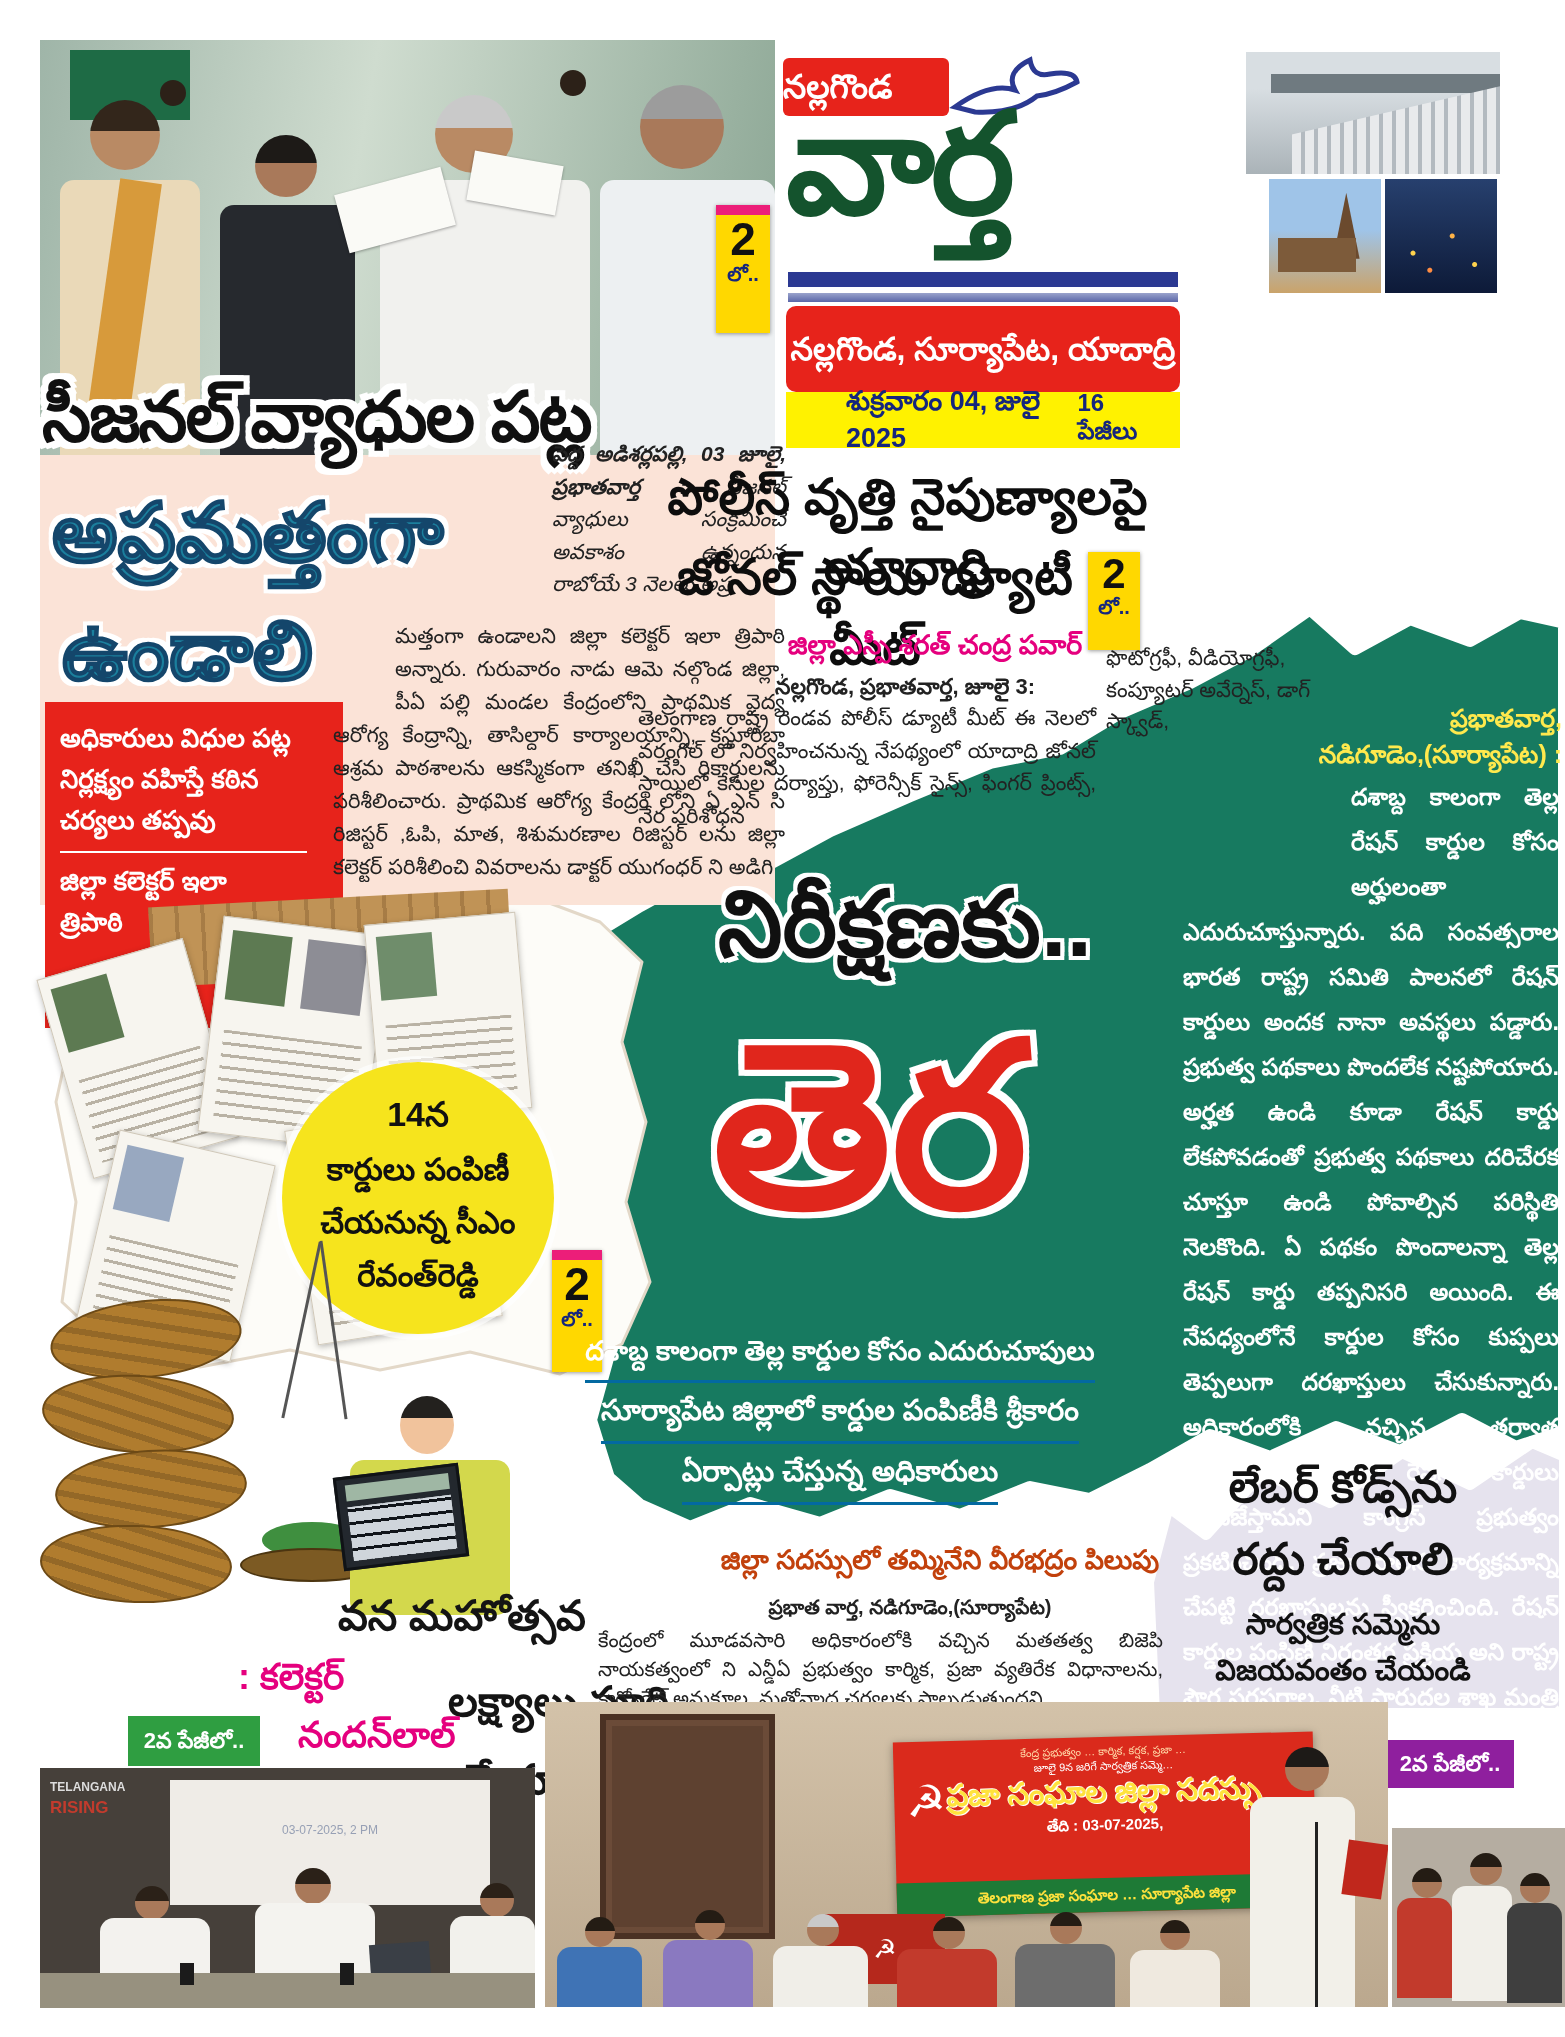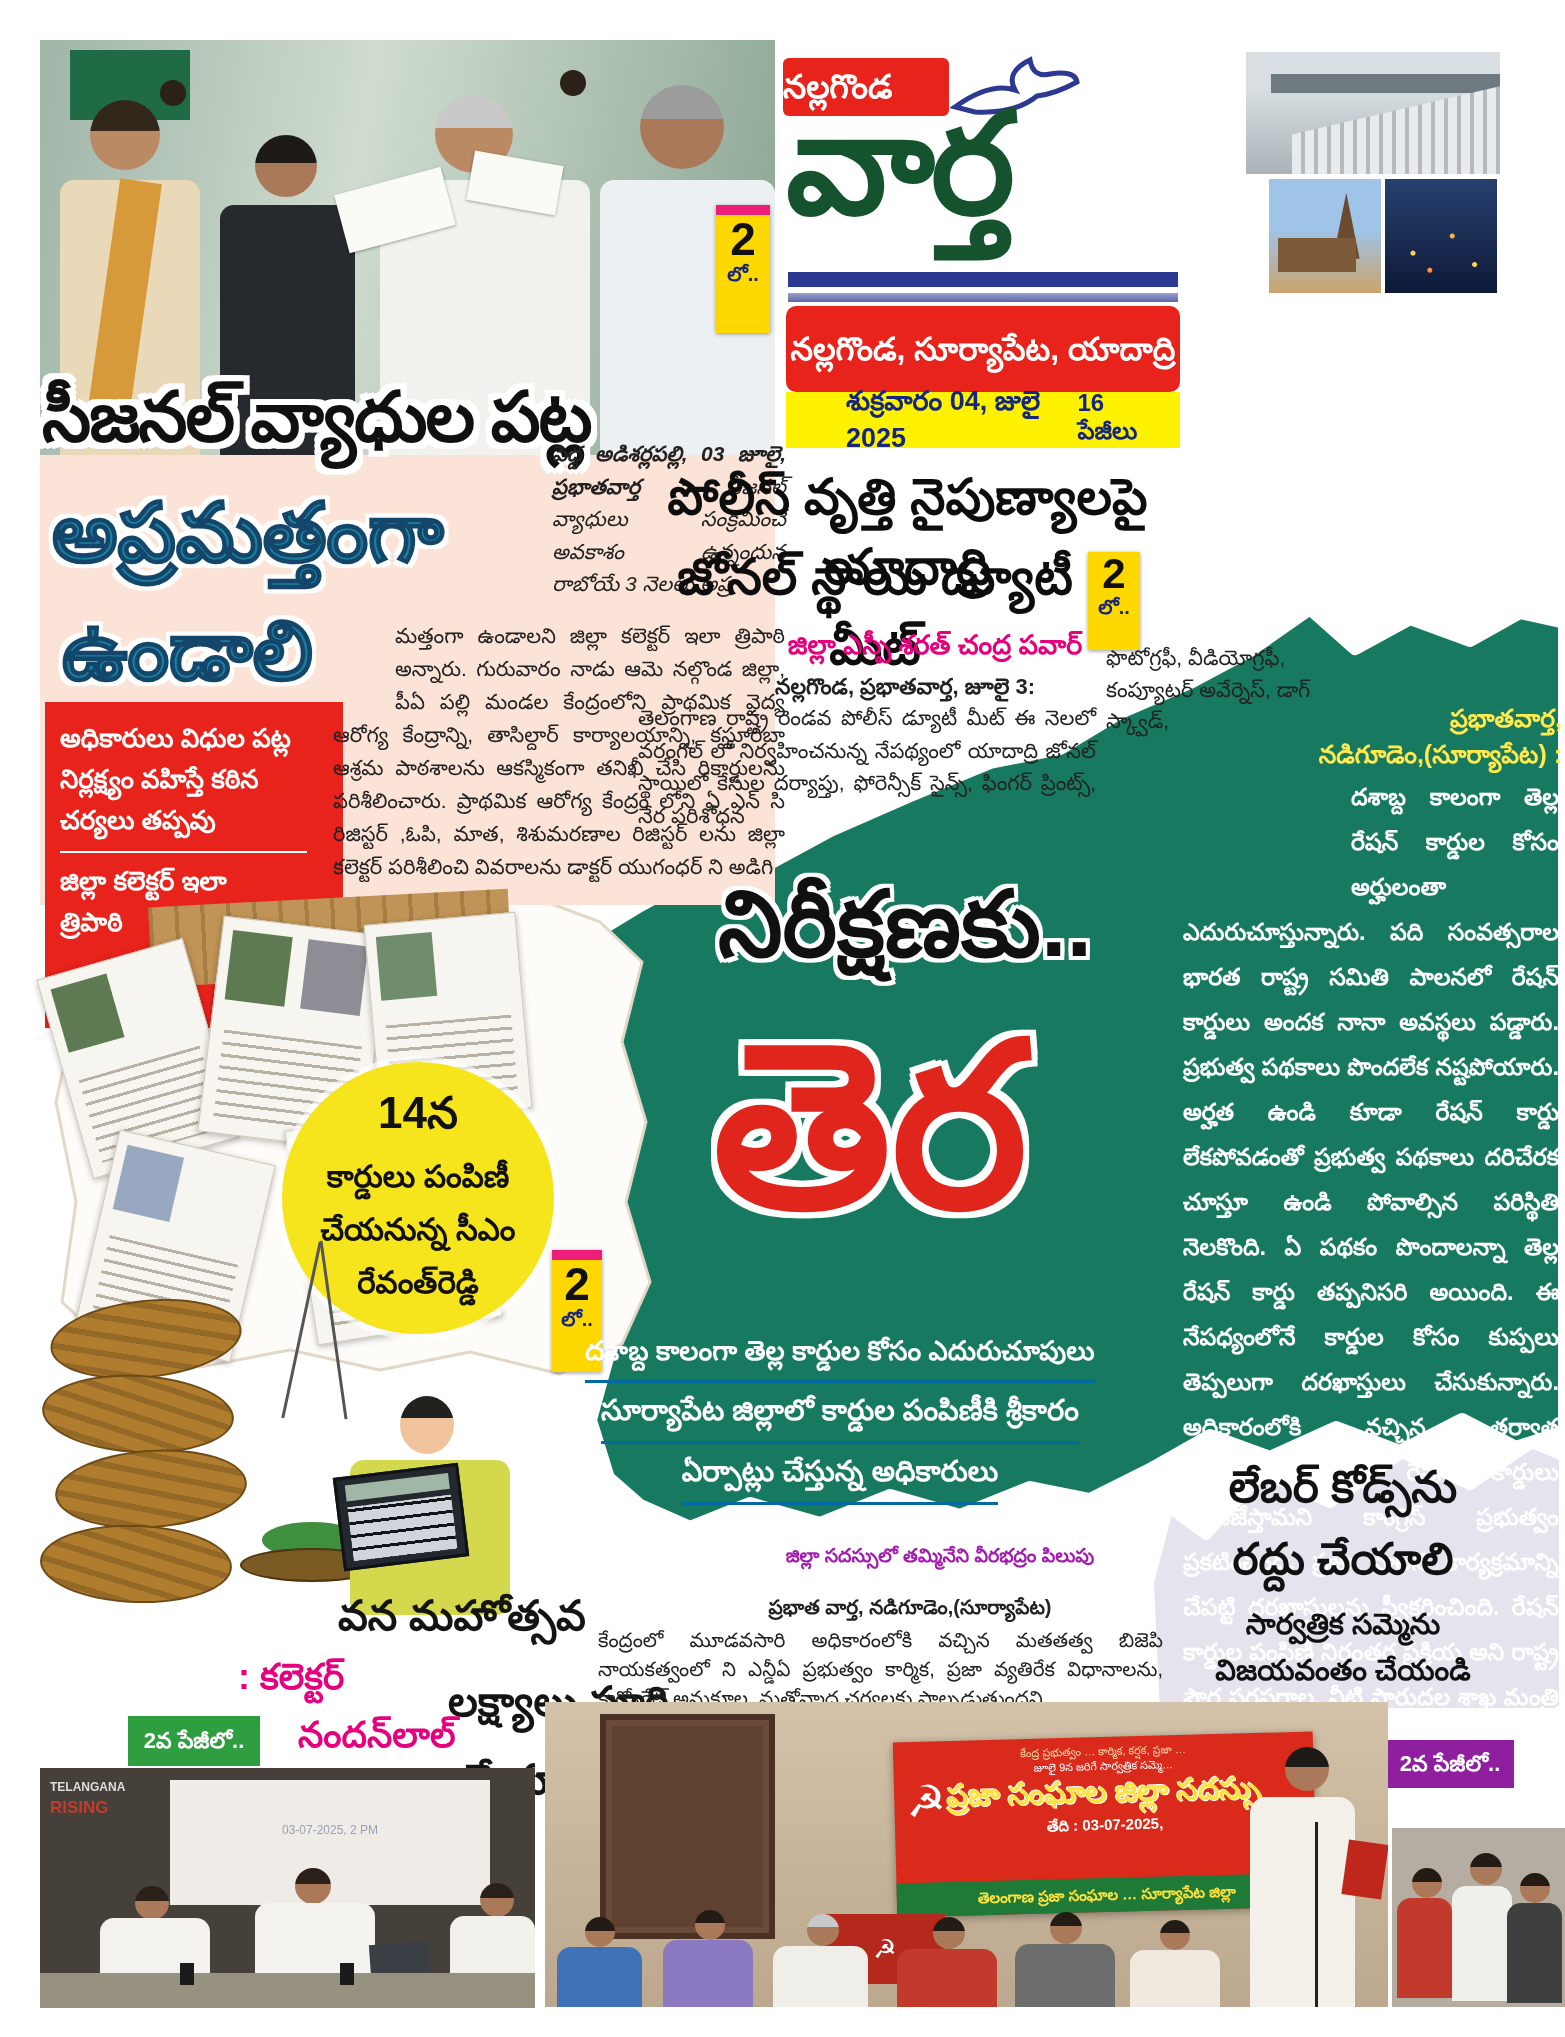--- a/index.html
+++ b/index.html
@@ -137,21 +137,21 @@
 
   
   .vblack{position:absolute;font-size:42px;font-weight:bold;color:#141414;}
   .vpink{position:absolute;font-size:36px;font-weight:bold;color:#e5007e;}
   #bdg-grn{left:128px;top:1716px;width:132px;height:50px;background:#2f9e41;color:#fff;
     font-weight:bold;font-size:22px;text-align:center;line-height:50px;}
   #bdg-pur{left:1386px;top:1740px;width:128px;height:48px;background:#8f1f9e;color:#fff;
     font-weight:bold;font-size:22px;text-align:center;line-height:48px;}
 
   
-  #sad-h{left:700px;top:1545px;width:480px;font-size:19px;font-weight:bold;color:#a21caf;}
+  #sad-h{left:700px;top:1545px;width:480px;font-size:27px;font-weight:bold;color:#c2410c;}
   #sad-date{left:690px;top:1596px;width:440px;font-size:20px;font-weight:bold;color:#222;}
   #sad-body{left:598px;top:1626px;width:565px;font-size:20px;line-height:1.45;color:#222;}
 
   
   .lab-h{position:absolute;width:350px;left:1168px;text-align:center;font-weight:bold;color:#111;}
   #lab1{top:1462px;font-size:44px;} #lab2{top:1534px;font-size:44px;}
   #lab3{top:1608px;font-size:29px;} #lab4{top:1654px;font-size:29px;}
 
   
   #photo1b{left:40px;top:1768px;width:495px;height:240px;background:#46403a;overflow:hidden;}
@@ -306,21 +306,21 @@
     <div class="ph" style="left:10px;top:12px;width:58px;height:66px;background:#98a8c0;"></div>
     <div class="ln"></div>
   </div>
   <div class="card" style="left:300px;top:1115px;width:185px;height:215px;transform:rotate(-9deg);">
     <div class="ph" style="left:12px;top:14px;width:60px;height:70px;background:#5d7a52;"></div>
     <div class="stamp" style="left:95px;top:20px;width:62px;height:62px;"></div>
     <div class="ln"></div>
   </div>
 
   <div class="abs" id="circle">
-    <div style="font-size:44px;">14న</div>
+    <div style="font-size:34px;">14న</div>
     <div>కార్డులు పంపిణీ</div>
     <div>చేయనున్న సీఎం</div>
     <div>రేవంత్‌రెడ్డి</div>
   </div>
 
   <div class="abs ctr ow" id="hblack">నిరీక్షణకు..</div>
   <div class="abs ctr ow2" id="hred">తెర</div>
 
   <div class="jump" id="jmp2">
     <div class="strip"></div>

